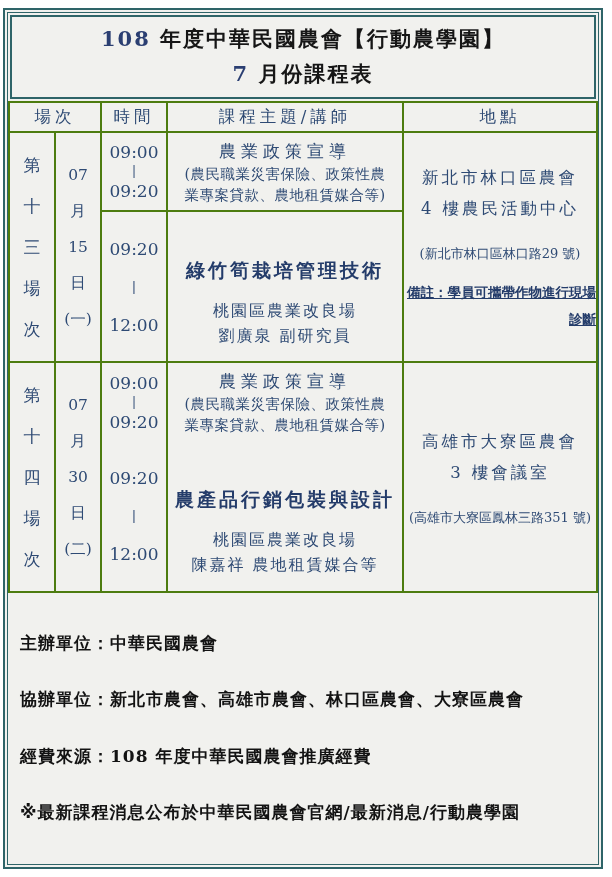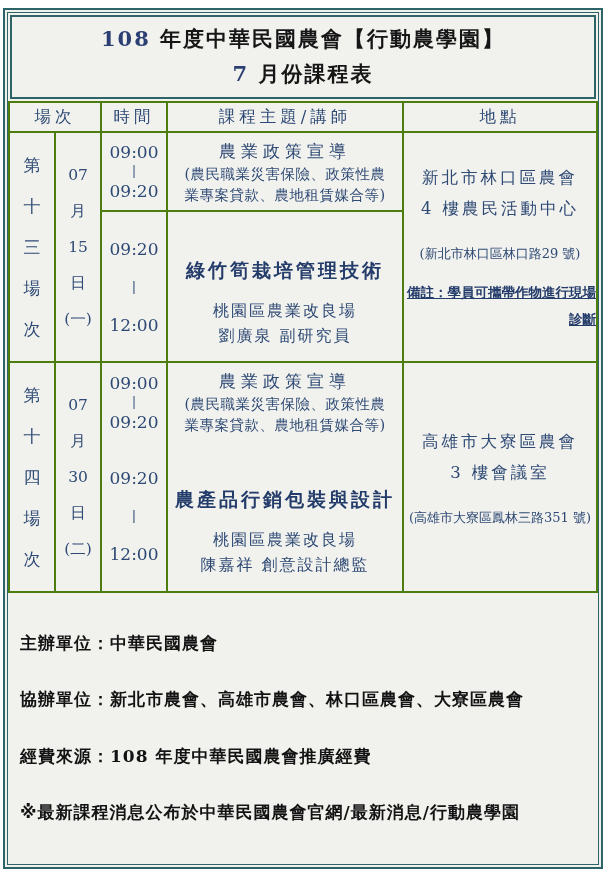--- a/index.html
+++ b/index.html
@@ -190,21 +190,21 @@
 
       <tr class="row-slot2">
         <td class="c-time tall nb-top">
           <span class="t">09:20</span>
           <span class="sep">|</span>
           <span class="t">12:00</span>
         </td>
         <td class="c-topic nb-top">
           <span class="course-name">農產品行銷包裝與設計</span>
           <span class="speaker-line">桃園區農業改良場</span>
-          <span class="speaker-line">陳嘉祥 創意設計總監</span>
+          <span class="speaker-line">陳嘉祥 農地租賃媒合等</span>
         </td>
       </tr>
     </tbody>
       </table>
 
     <div class="footer">
       <div class="footer-line">主辦單位：中華民國農會</div>
       <div class="footer-line">協辦單位：新北市農會、高雄市農會、林口區農會、大寮區農會</div>
       <div class="footer-line">經費來源：108 年度中華民國農會推廣經費</div>
       <div class="footer-line">※最新課程消息公布於中華民國農會官網/最新消息/行動農學園</div>

